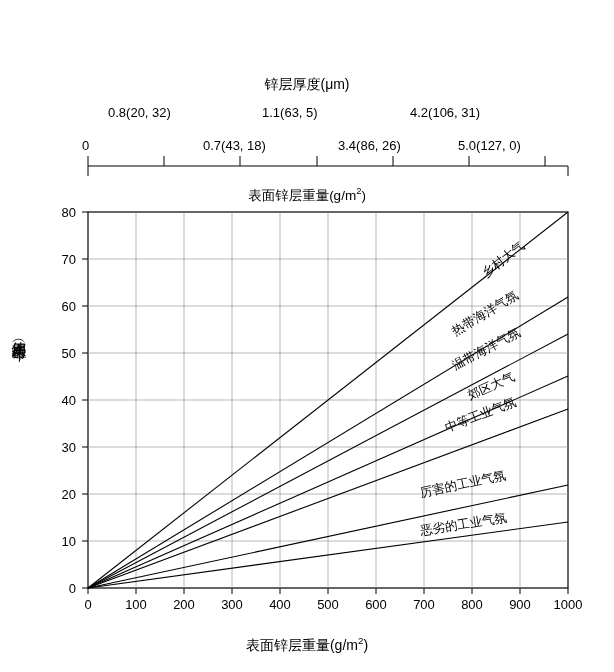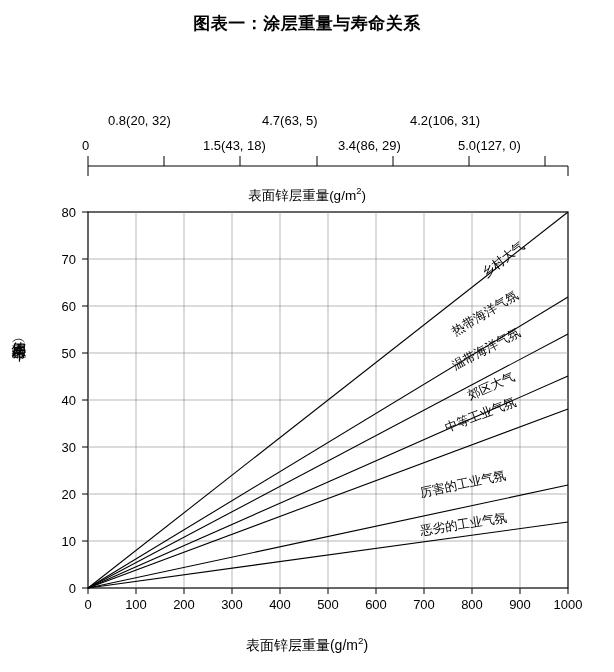--- a/index.html
+++ b/index.html
@@ -37,21 +37,21 @@
     width: 614px;
     text-align: center;
     font-size: 14px;
   }
   .top-tick-labels {
     position: absolute;
     font-size: 13px;
     white-space: nowrap;
   }
   .row-upper {
-    top: 113px;
+    top: 105px;
   }
   .row-lower {
     top: 138px;
   }
   .secondary-axis-title {
     position: absolute;
     top: 185px;
     left: 0;
     width: 614px;
     text-align: center;
@@ -91,30 +91,32 @@
     font-size: 12.5px;
     fill: #000;
   }
   sup { font-size: 0.7em; vertical-align: super; }
 </style>
 </head>
 <body>
 
 <div id="page">
 
-  <div class="title">图表一：涂层重量与寿命关系</div>
-
+
+  <div class="top-axis-title">
+    <span>锌层厚度(</span><span>μm</span><span>)</span>
+  </div>
 
   <div class="top-tick-labels row-upper" style="left:108px">0.8(20, 32)</div>
-  <div class="top-tick-labels row-upper" style="left:262px">4.7(63, 5)</div>
+  <div class="top-tick-labels row-upper" style="left:262px">1.1(63, 5)</div>
   <div class="top-tick-labels row-upper" style="left:410px">4.2(106, 31)</div>
 
   <div class="top-tick-labels row-lower" style="left:82px">0</div>
-  <div class="top-tick-labels row-lower" style="left:203px">1.5(43, 18)</div>
-  <div class="top-tick-labels row-lower" style="left:338px">3.4(86, 29)</div>
+  <div class="top-tick-labels row-lower" style="left:203px">0.7(43, 18)</div>
+  <div class="top-tick-labels row-lower" style="left:338px">3.4(86, 26)</div>
   <div class="top-tick-labels row-lower" style="left:458px">5.0(127, 0)</div>
 
   <div class="secondary-axis-title">
     <span>表面锌层重量(g/m</span><sup>2</sup><span>)</span>
   </div>
 
   <div class="ylabel">
     <span style="writing-mode:vertical-rl; text-orientation:upright; margin:0 auto;">使用寿命（年）</span>
   </div>
 

